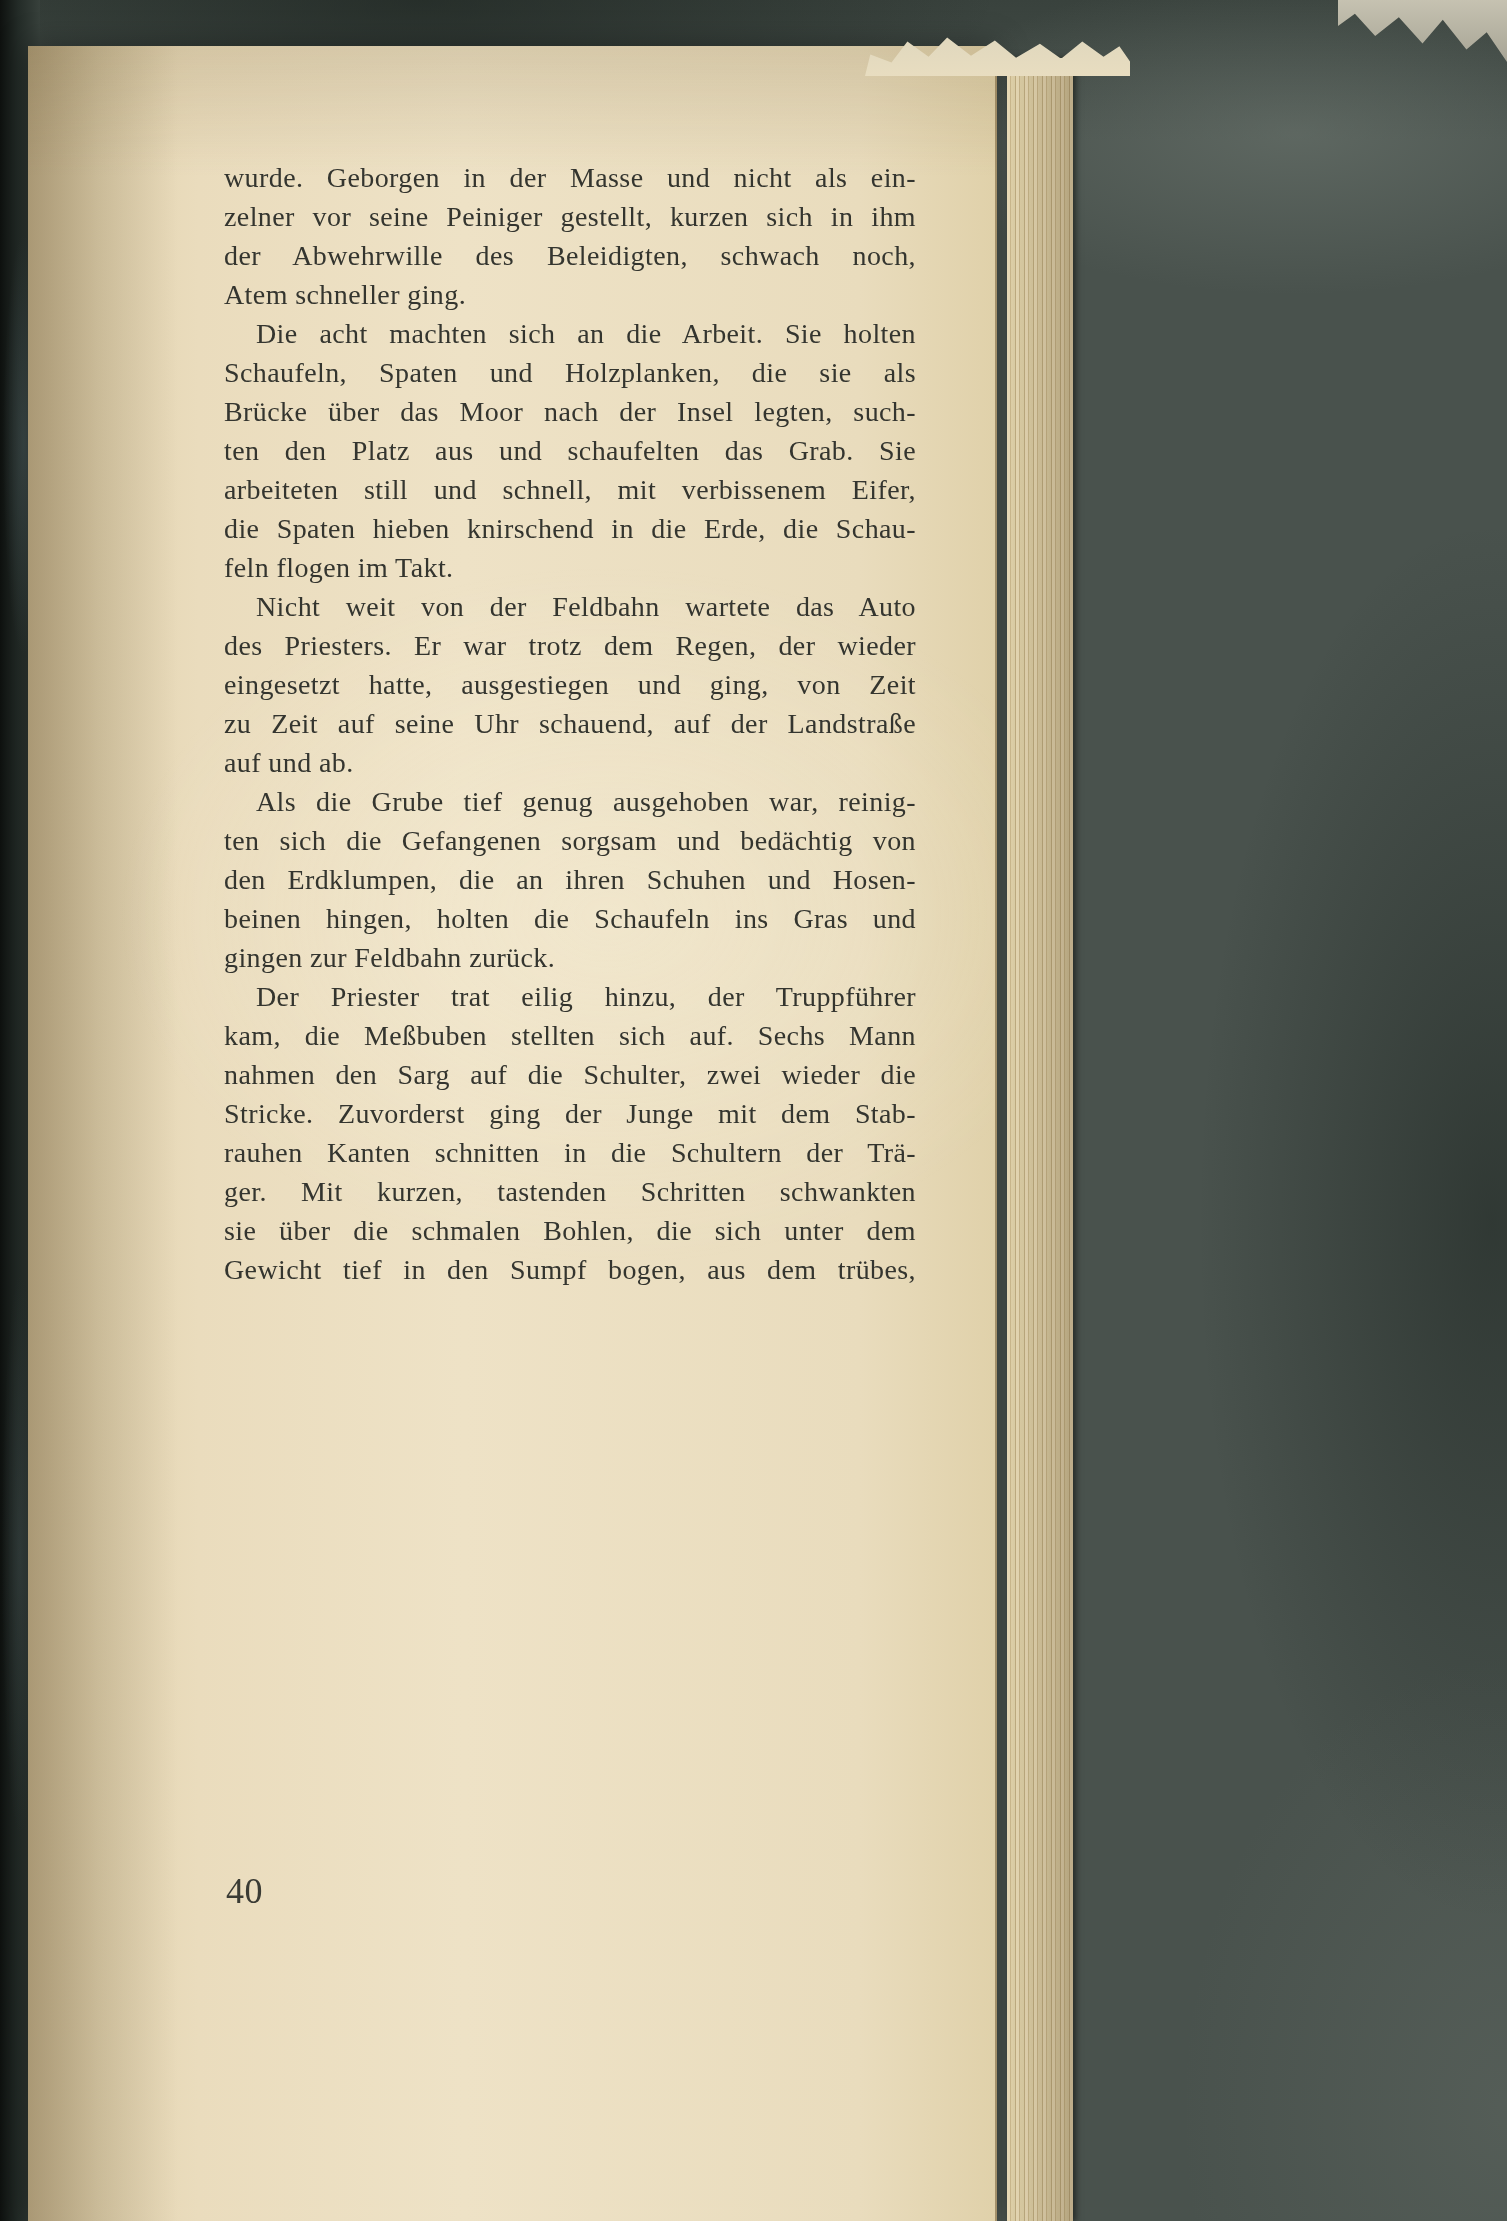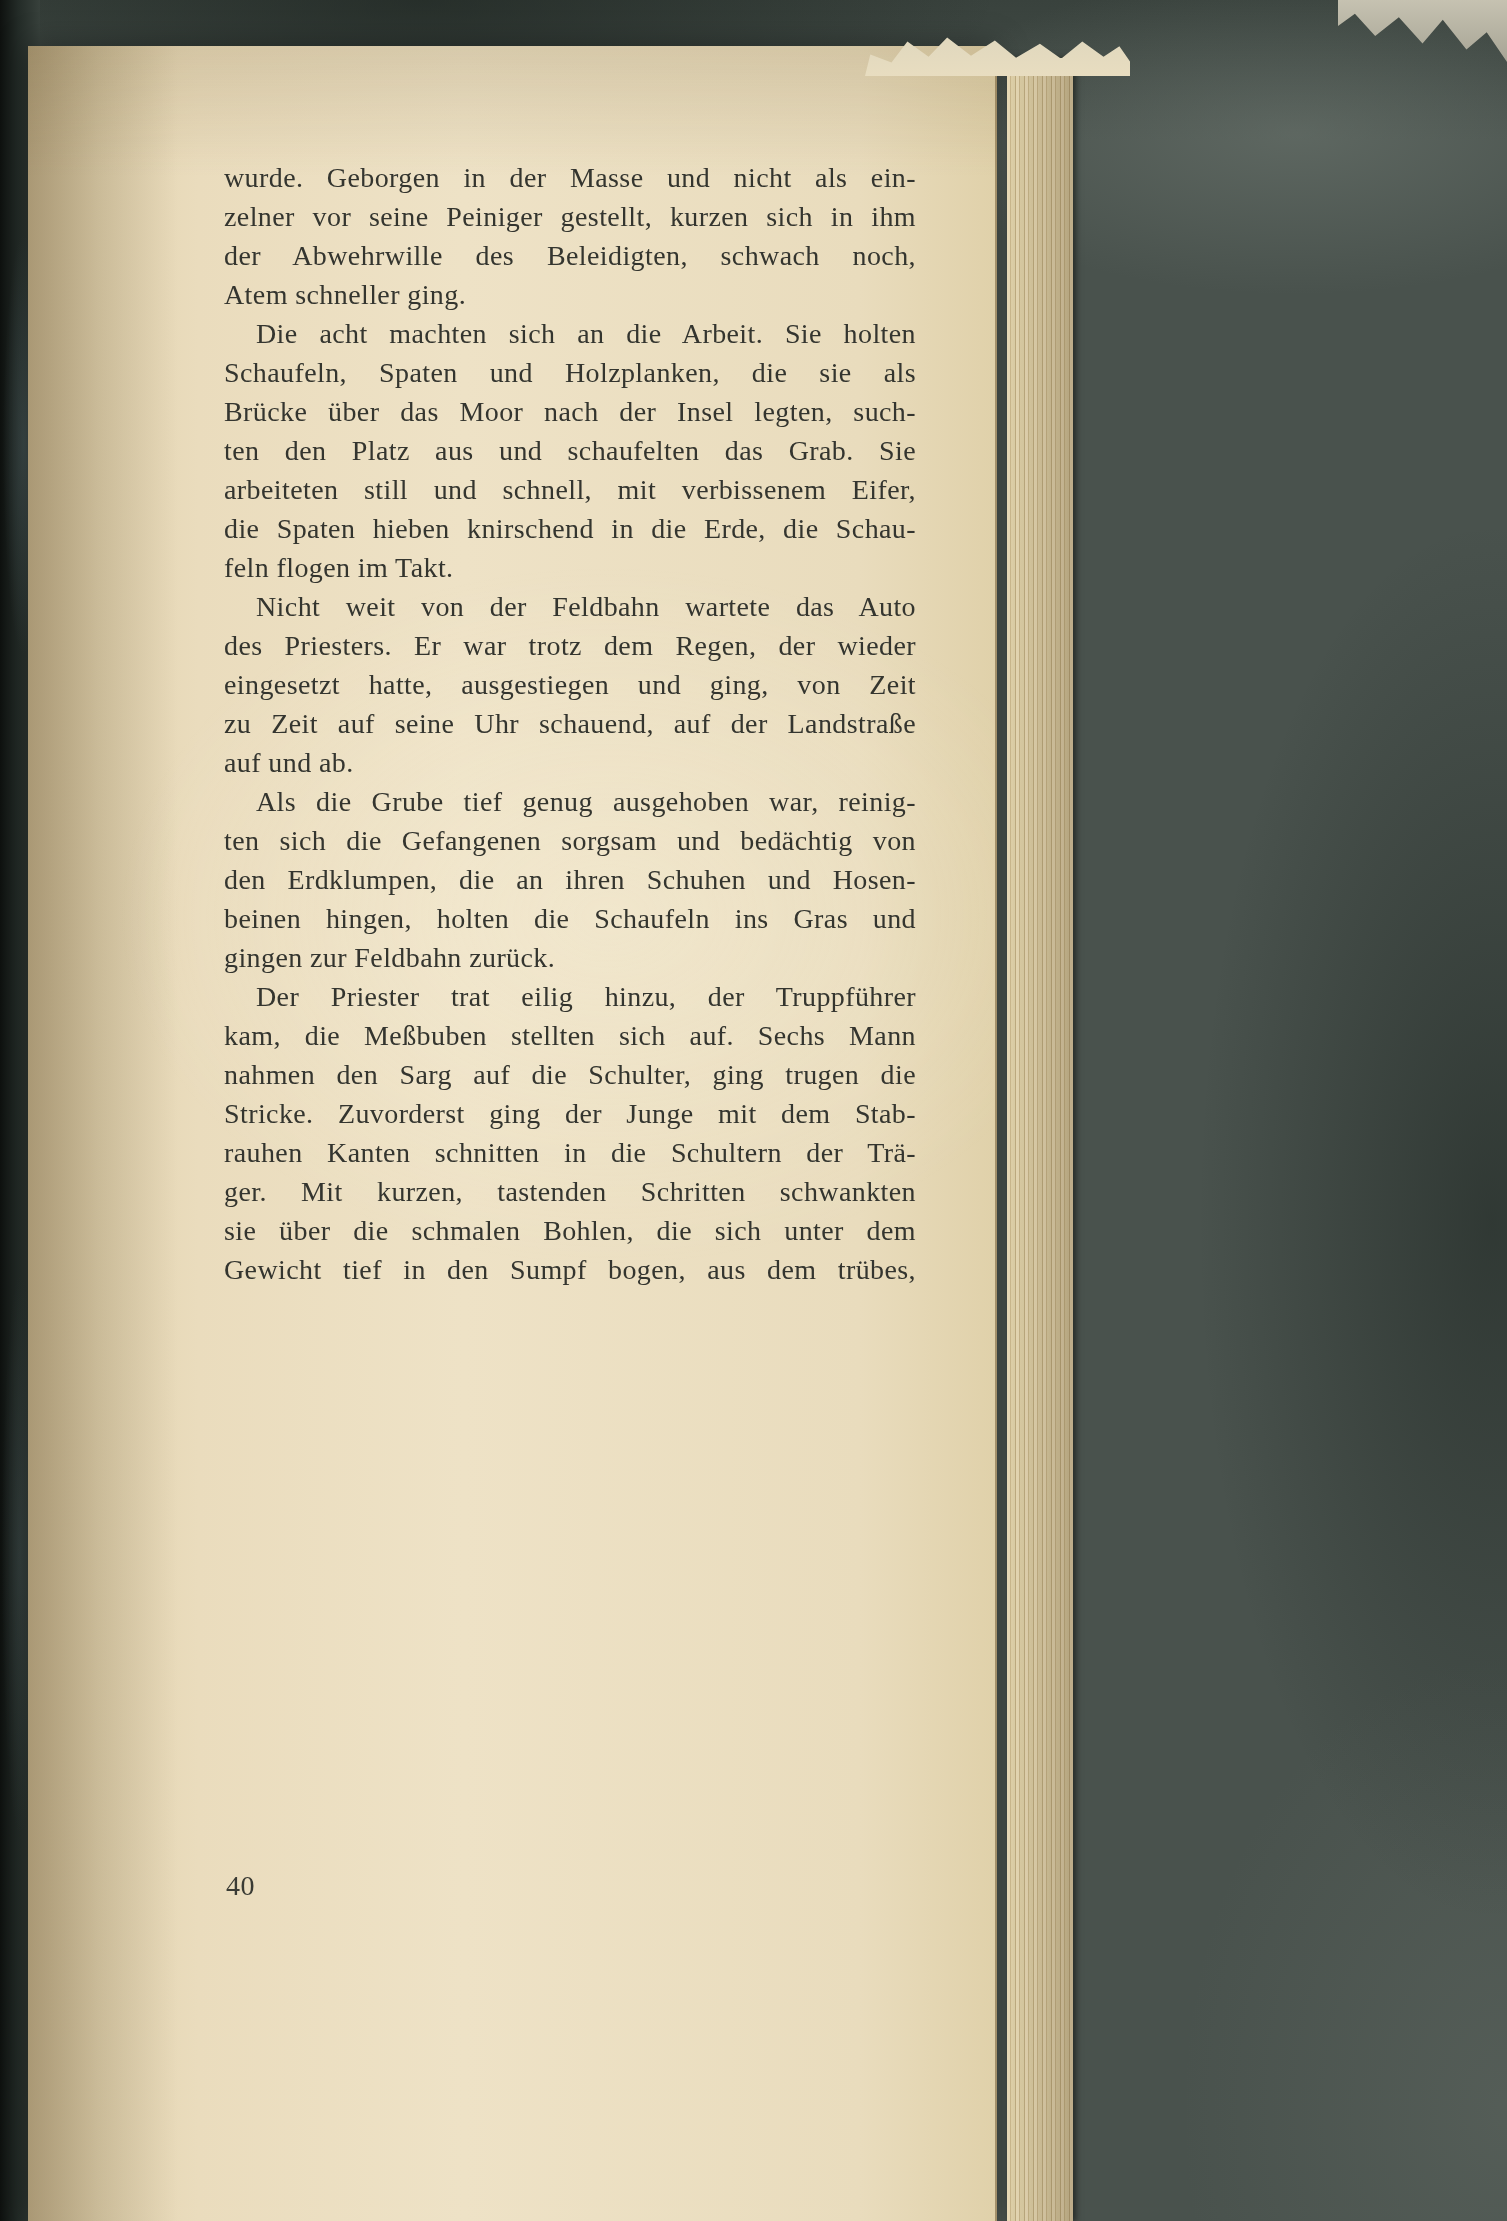--- a/index.html
+++ b/index.html
@@ -43,21 +43,21 @@
     position: absolute; left: 196px; top: 112px; width: 692px;
     font-size: 28px; line-height: 39px; letter-spacing: 0.4px;
     color: #34352f;
   }
   .para { margin: 0; padding: 0; }
   .line { display: block; text-align: justify; text-align-last: justify; -moz-text-align-last: justify; }
   .line.end { text-align-last: left; -moz-text-align-last: left; }
   .line.indent { text-indent: 32px; }
   .page-number {
     position: absolute; left: 198px; top: 1824px;
-    font-size: 28px; color: #3a3b34; letter-spacing: 0.5px;
+    font-size: 36px; color: #3a3b34; letter-spacing: 0.5px;
   }
   .page-stack {
     position: absolute; left: 1007px; top: 58px; width: 66px; height: 2163px; z-index: 2;
     background-image:
       linear-gradient(90deg, rgba(0,0,0,0) 0%, rgba(86,66,34,0.30) 100%),
       repeating-linear-gradient(90deg, #e8dab6 0px 3px, #c9b78c 3px 4px, #ded0a8 4px 8px, #bfad82 8px 9px);
     box-shadow: 3px 0 6px rgba(10,12,10,0.55);
     border-top: 1px solid rgba(255,248,228,0.6);
   }
   .tear { position: absolute; z-index: 3; }
@@ -107,21 +107,21 @@
       <p class="para">
         <span class="line indent">Als die Grube tief genug ausgehoben war, reinig-</span>
         <span class="line">ten sich die Gefangenen sorgsam und bedächtig von</span>
         <span class="line">den Erdklumpen, die an ihren Schuhen und Hosen-</span>
         <span class="line">beinen hingen, holten die Schaufeln ins Gras und</span>
         <span class="line end">gingen zur Feldbahn zurück.</span>
       </p>
       <p class="para">
         <span class="line indent">Der Priester trat eilig hinzu, der Truppführer</span>
         <span class="line">kam, die Meßbuben stellten sich auf. Sechs Mann</span>
-        <span class="line">nahmen den Sarg auf die Schulter, ging trugen die</span>
+        <span class="line">nahmen den Sarg auf die Schulter, zwei wieder die</span>
         <span class="line">Stricke. Zuvorderst ging der Junge mit dem Stab-</span>
         <span class="line">rauhen Kanten schnitten in die Schultern der Trä-</span>
         <span class="line">ger. Mit kurzen, tastenden Schritten schwankten</span>
         <span class="line">sie über die schmalen Bohlen, die sich unter dem</span>
         <span class="line">Gewicht tief in den Sumpf bogen, aus dem trübes,</span>
       </p>
     </div>
 
     <div class="page-number">40</div>
   </div>

